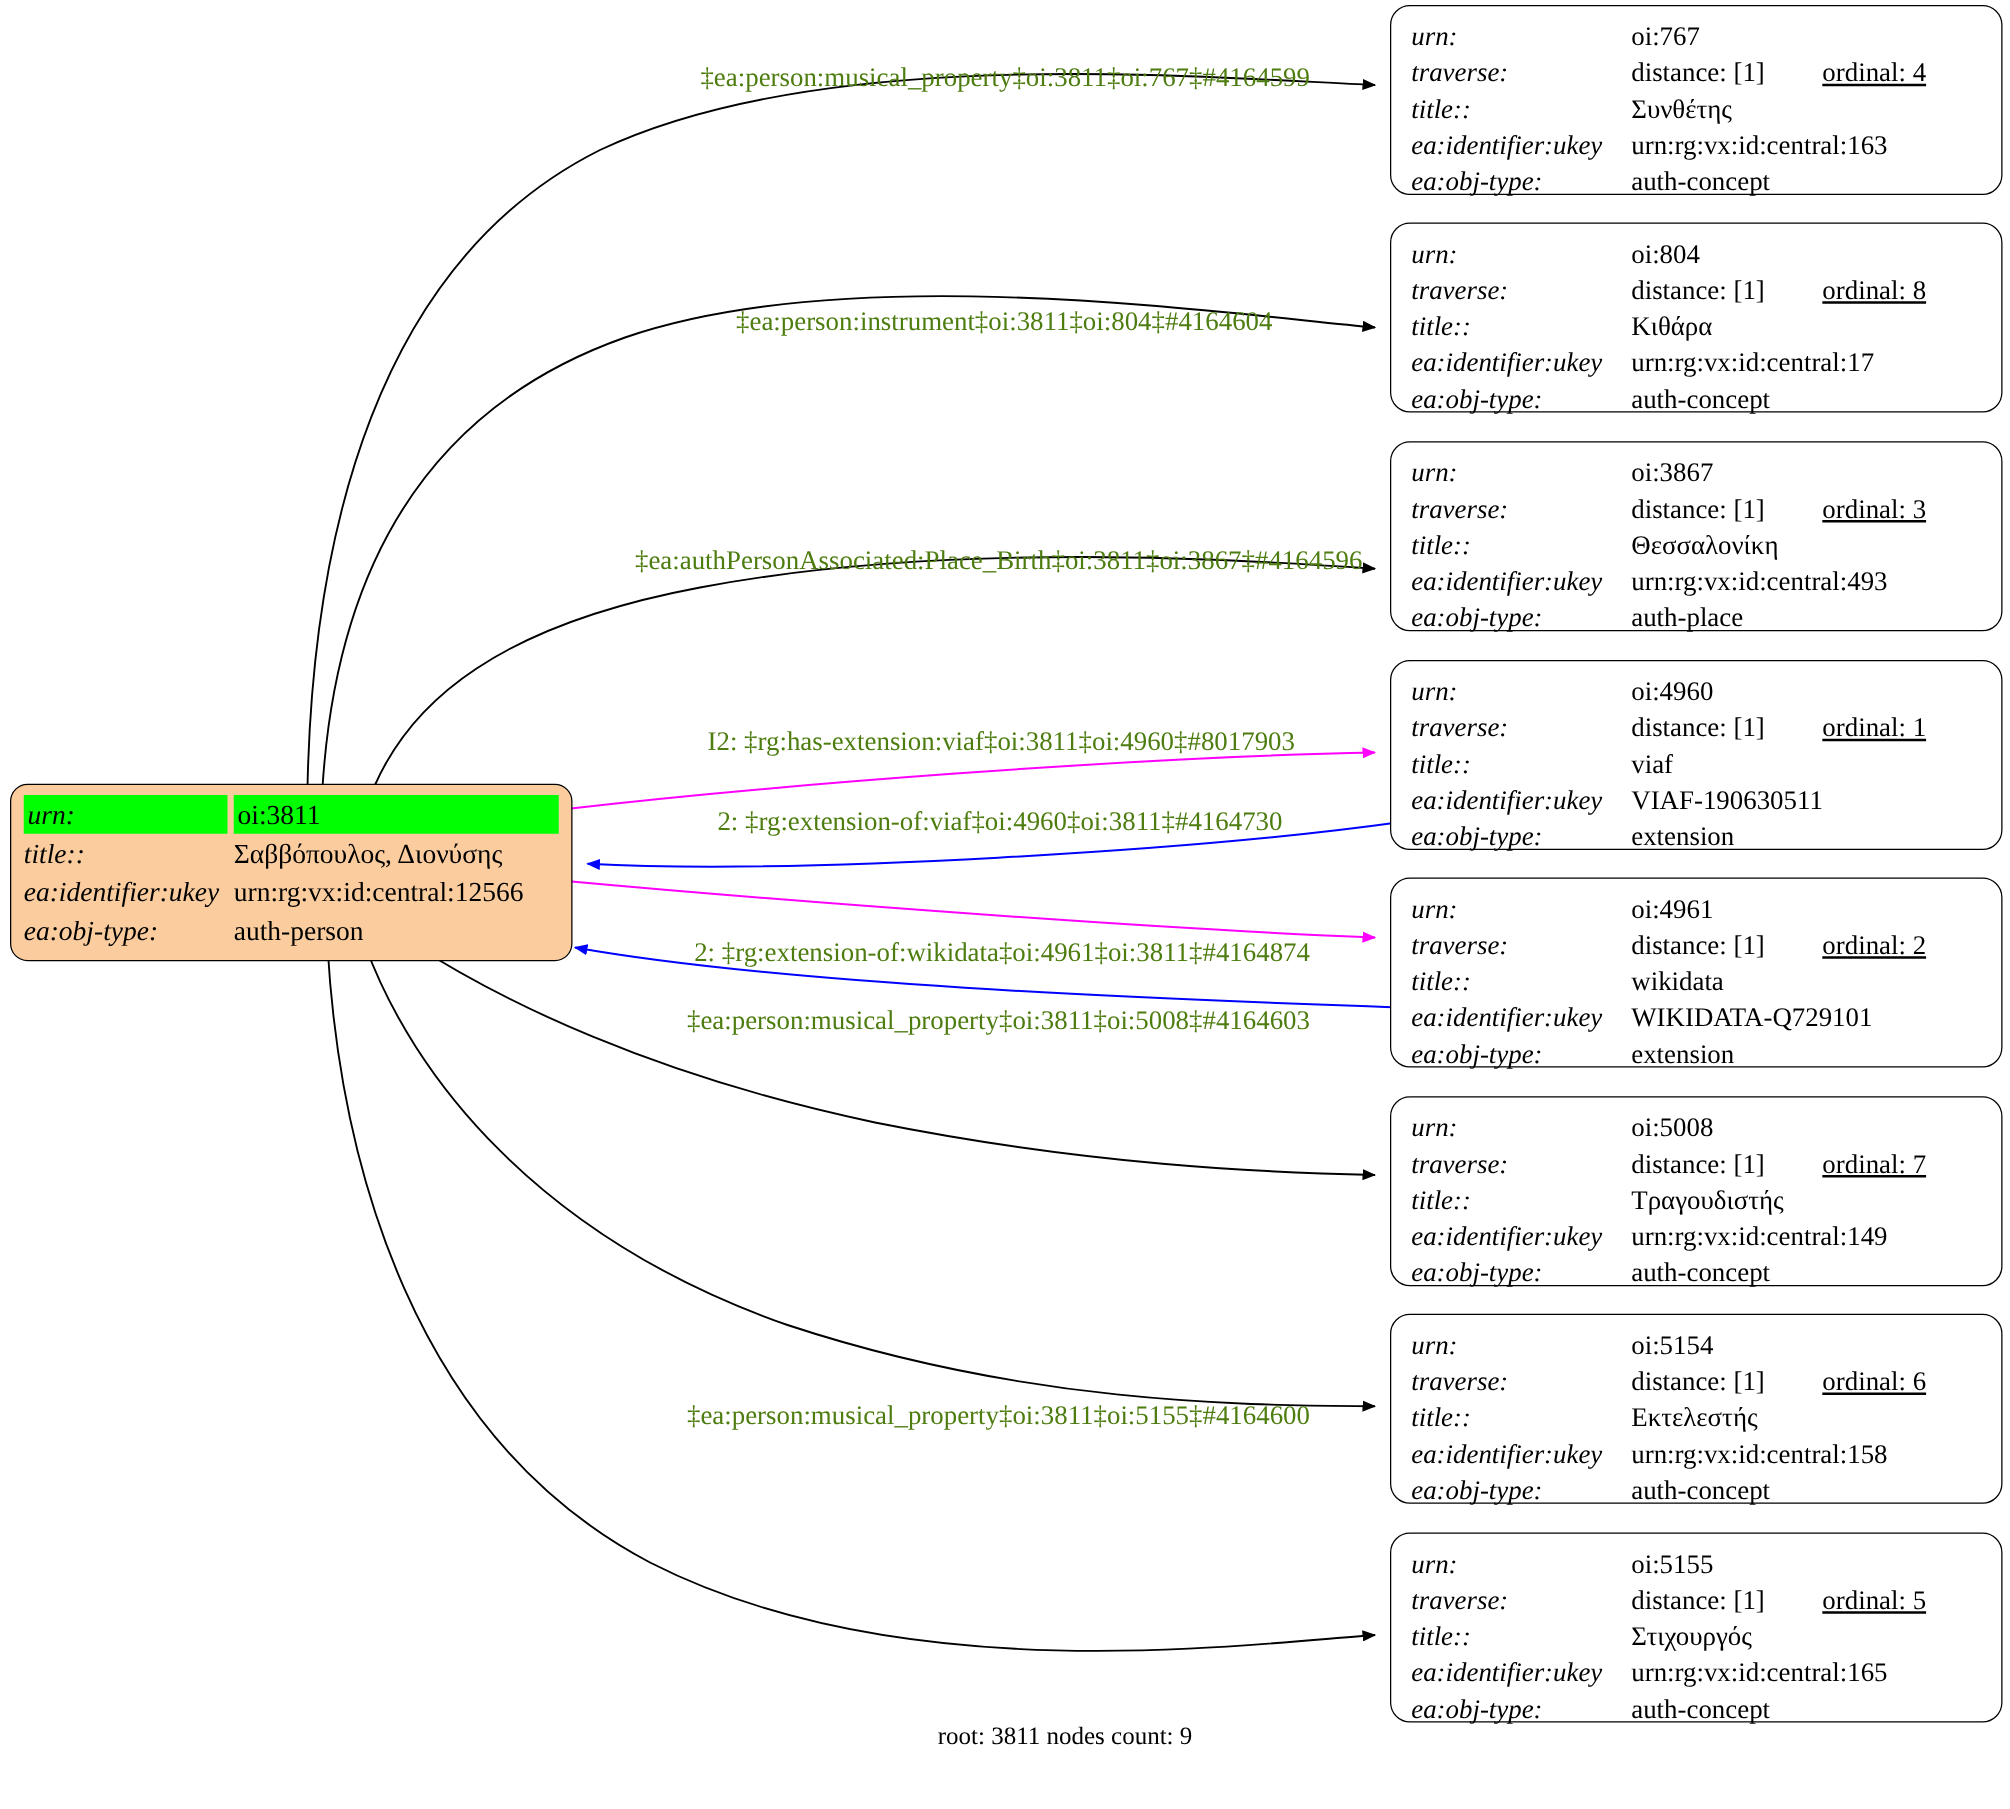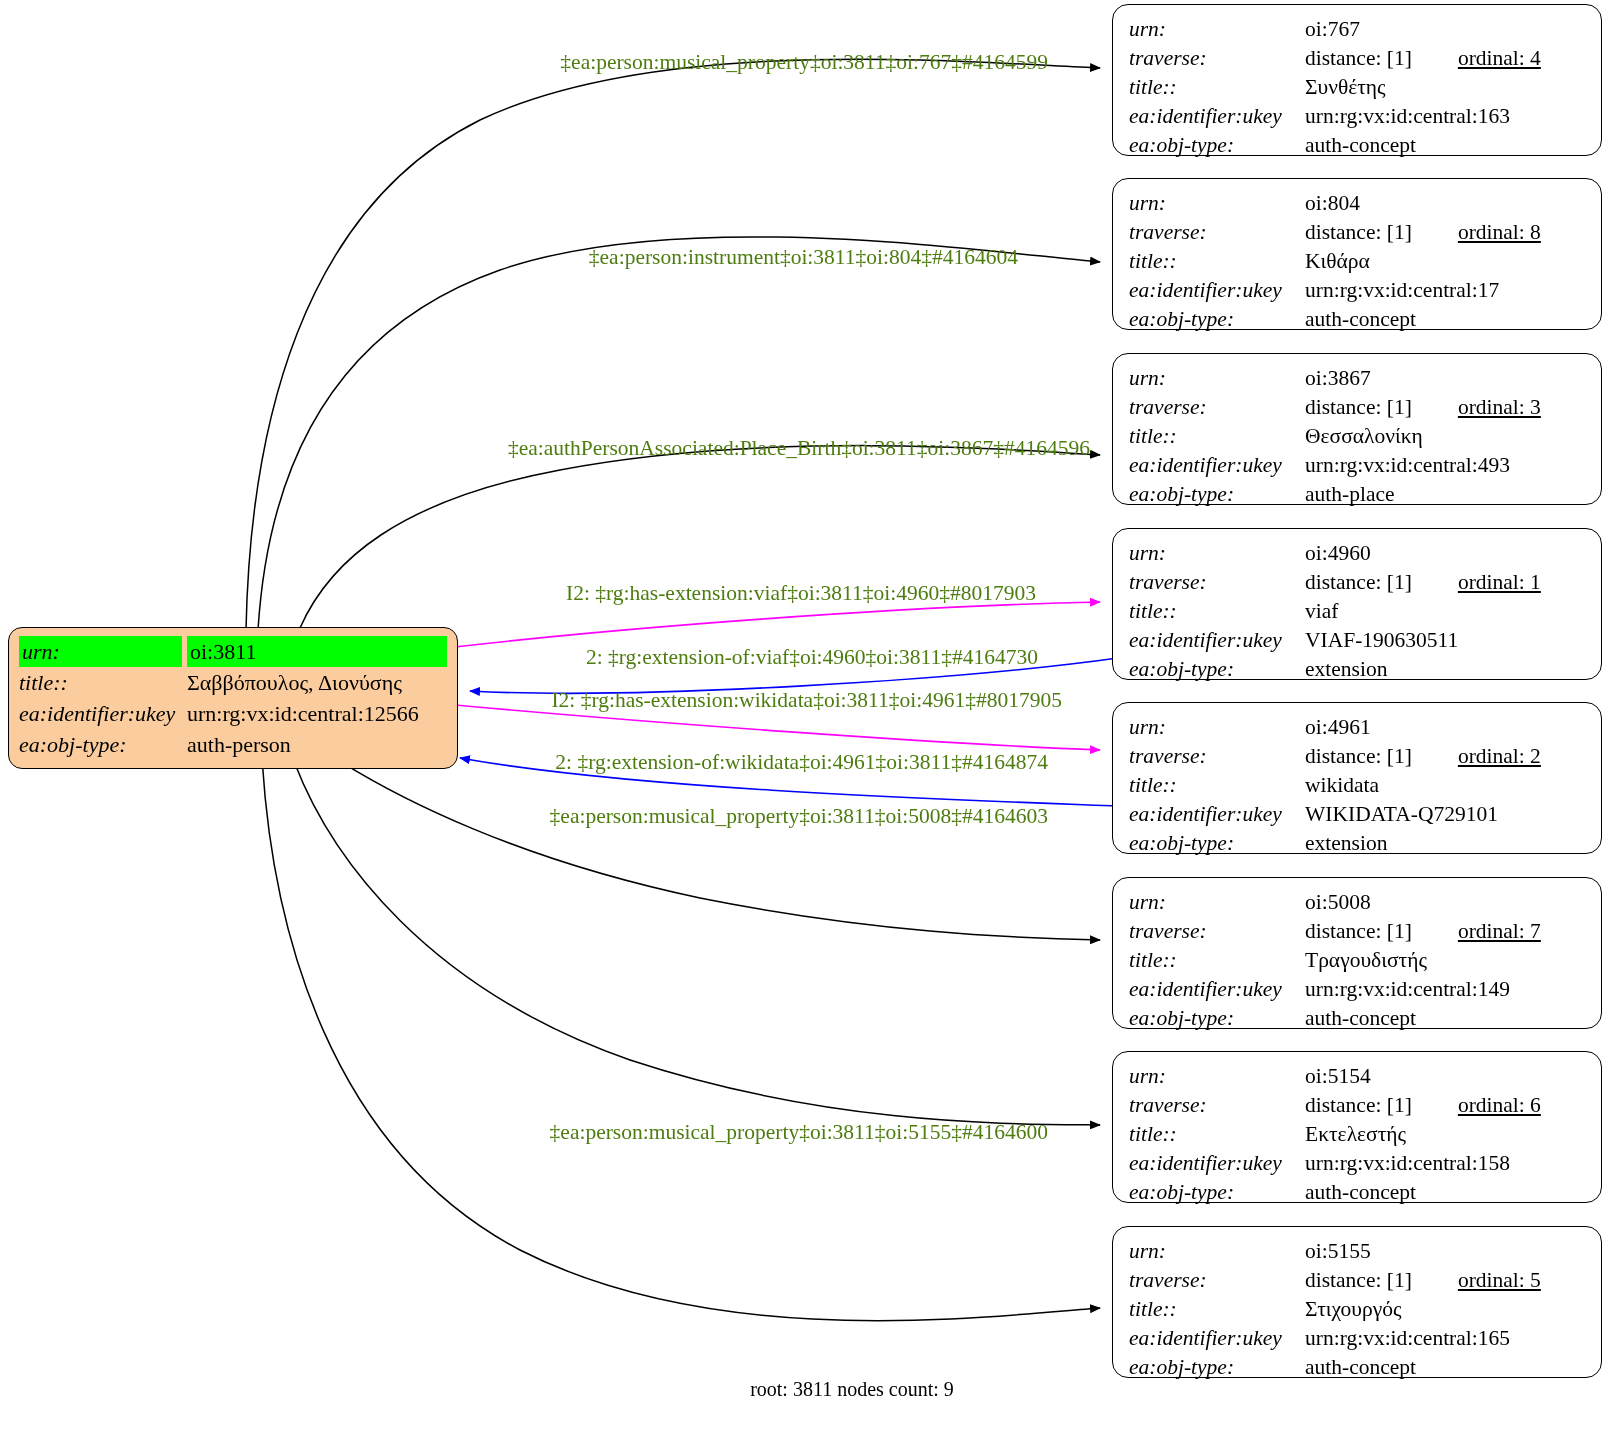--- a/index.html
+++ b/index.html
@@ -369,23 +369,22 @@
   </div>
 
   <div class="elabel right" style="left:1048px; top:52px;">‡ea:person:musical_property‡oi:3811‡oi:767‡#4164599</div>
 
   <div class="elabel right" style="left:1018px; top:247px;">‡ea:person:instrument‡oi:3811‡oi:804‡#4164604</div>
 
   <div class="elabel right" style="left:1090px; top:438px;text-align:center;">‡ea:authPersonAssociated:Place_Birth‡oi:3811‡oi:3867‡#4164596</div>
 
   <div class="elabel right" style="left:1036px; top:583px;">I2: ‡rg:has-extension:viaf‡oi:3811‡oi:4960‡#8017903</div>
 
-  <div class="elabel right" style="left:1026px; top:647px;margin-left:12px;">2: ‡rg:extension-of:viaf‡oi:4960‡oi:3811‡#4164730</div>
-
-  <div class="elabel right" style="left:1062px; top:690px;">I2: ‡rg:has-extension:wikidata‡oi:3811‡oi:4961‡#8017905</div>
+  <div class="elabel right" style="left:1026px; top:647px;">2: ‡rg:extension-of:viaf‡oi:4960‡oi:3811‡#4164730</div>
+
 
   <div class="elabel right" style="left:1048px; top:752px;">2: ‡rg:extension-of:wikidata‡oi:4961‡oi:3811‡#4164874</div>
 
   <div class="elabel right" style="left:1048px; top:806px;">‡ea:person:musical_property‡oi:3811‡oi:5008‡#4164603</div>
 
 
   <div class="elabel right" style="left:1048px; top:1122px;">‡ea:person:musical_property‡oi:3811‡oi:5155‡#4164600</div>
 
   <div class="caption" style="left:804px; top:1378px;">root: 3811 nodes count: 9</div>
 

